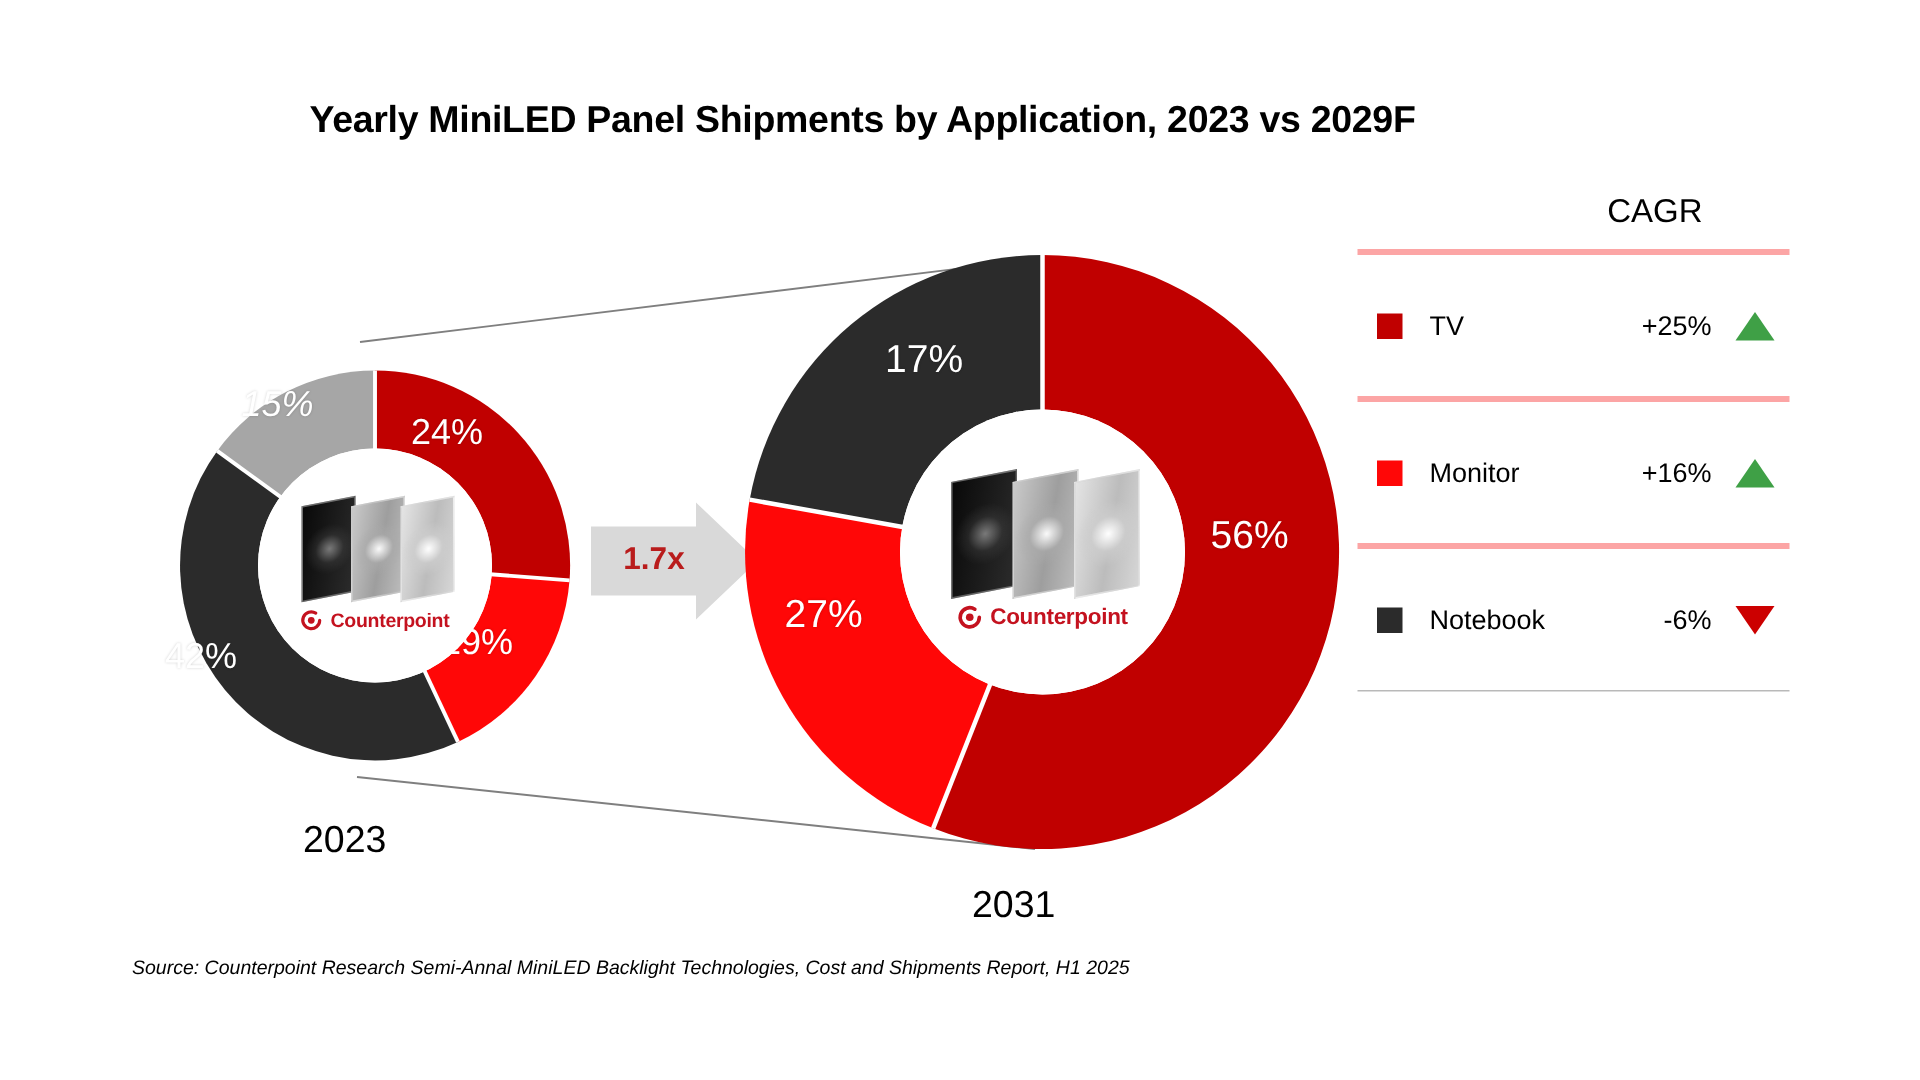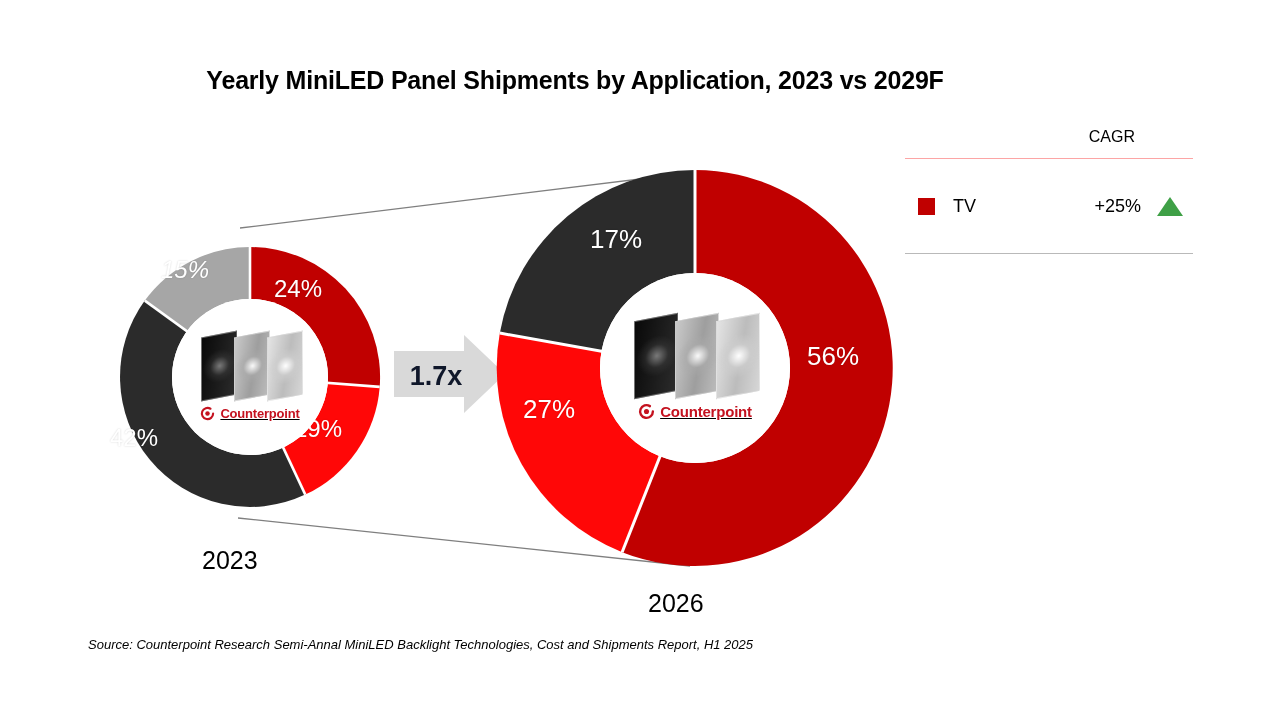--- a/index.html
+++ b/index.html
@@ -93,21 +93,21 @@
   .panel-1 { background:
       radial-gradient(circle at 52% 50%, rgba(200,200,200,0.55) 0%, rgba(90,90,90,0.25) 26%, rgba(0,0,0,0) 46%),
       linear-gradient(100deg, #090909 0%, #1c1c1c 55%, #2c2c2c 100%); }
   .panel-2 { background:
       radial-gradient(circle at 52% 50%, rgba(255,255,255,0.95) 0%, rgba(170,170,170,0.6) 26%, rgba(140,140,140,0) 48%),
       linear-gradient(100deg, #c9c9c9 0%, #9e9e9e 55%, #bdbdbd 100%); }
   .panel-3 { background:
       radial-gradient(circle at 52% 50%, rgba(255,255,255,1) 0%, rgba(205,205,205,0.75) 26%, rgba(185,185,185,0) 50%),
       linear-gradient(100deg, #e4e4e4 0%, #bcbcbc 55%, #d6d6d6 100%); }
 
-  .logo-row { display: flex; align-items: flex-start; gap: 5px; margin-top: 8px; text-decoration: underline; }
+  .logo-row { display: flex; align-items: flex-start; gap: 5px; margin-top: 8px; }
   .logo-word {
     font-weight: bold;
     color: #c4121f;
     letter-spacing: -0.2px;
   }
   .donut-2023 .logo-word { font-size: 13px; }
   .donut-2029 .logo-word { font-size: 15px; }
 
   
   .growth-arrow {
@@ -116,53 +116,53 @@
     top: 333px;
     width: 115px;
     height: 82px;
   }
   .growth-arrow .arrow-text {
     position: absolute;
     left: 0;
     top: 28px;
     width: 88px;
     text-align: center;
-    font-size: 27px;
+    font-size: 21px;
     font-weight: bold;
-    color: #0f172a;
+    color: #b91c1c;
   }
 
   
   .year-label {
     position: absolute;
     font-size: 25px;
     color: #000000;
     text-align: center;
   }
   .year-2023 { left: 202px; top: 546px; }
   .year-2029 { left: 648px; top: 589px; }
 
   
   .legend {
     position: absolute;
     left: 905px;
     top: 128px;
     width: 288px;
   }
   .legend-header {
-    font-size: 16px;
+    font-size: 22px;
     color: #000000;
     text-align: right;
     padding-right: 58px;
     padding-bottom: 12px;
   }
   .legend-row {
     position: relative;
     height: 94px;
-    border-top: 1px solid #fca5a5;
+    border-top: 4px solid #fca5a5;
     display: flex;
     align-items: center;
   }
   .legend-row:last-child { border-bottom: 1px solid #b9b9b9; }
   .swatch {
     width: 17px;
     height: 17px;
     margin-left: 13px;
     margin-right: 18px;
     flex: none;
@@ -301,31 +301,47 @@
       <svg width="17" height="17" viewBox="0 0 24 24">
         <path d="M21 12a9 9 0 1 1-4.2-7.6" fill="none" stroke="#c4121f" stroke-width="3.4" stroke-linecap="round"></path>
         <circle cx="12" cy="12" r="3.6" fill="#c4121f"></circle>
       </svg>
       <span class="logo-word">Counterpoint</span>
     </div>
   </div>
 </div>
 
 <div class="year-label year-2023">2023</div>
-<div class="year-label year-2029">2026</div>
+<div class="year-label year-2029">2031</div>
 
 <div class="legend">
   <div class="legend-header">CAGR</div>
 
   <div class="legend-row">
     <span class="swatch" style="background:#C00000"></span>
     <span class="legend-label">TV</span>
     <span class="legend-value">+25%</span>
     <span class="legend-trend">
       <span class="tri-up"></span>
     </span>
   </div>
 
-
+  <div class="legend-row">
+    <span class="swatch" style="background:#FF0707"></span>
+    <span class="legend-label">Monitor</span>
+    <span class="legend-value">+16%</span>
+    <span class="legend-trend">
+      <span class="tri-up"></span>
+    </span>
+  </div>
+
+  <div class="legend-row">
+    <span class="swatch" style="background:#2B2B2B"></span>
+    <span class="legend-label">Notebook</span>
+    <span class="legend-value">-6%</span>
+    <span class="legend-trend">
+      <span class="tri-down"></span>
+    </span>
+  </div>
 
 </div>
 
 <div class="source-note">Source: Counterpoint Research Semi-Annal MiniLED Backlight Technologies, Cost and Shipments Report, H1 2025</div>
 
 </body></html>

